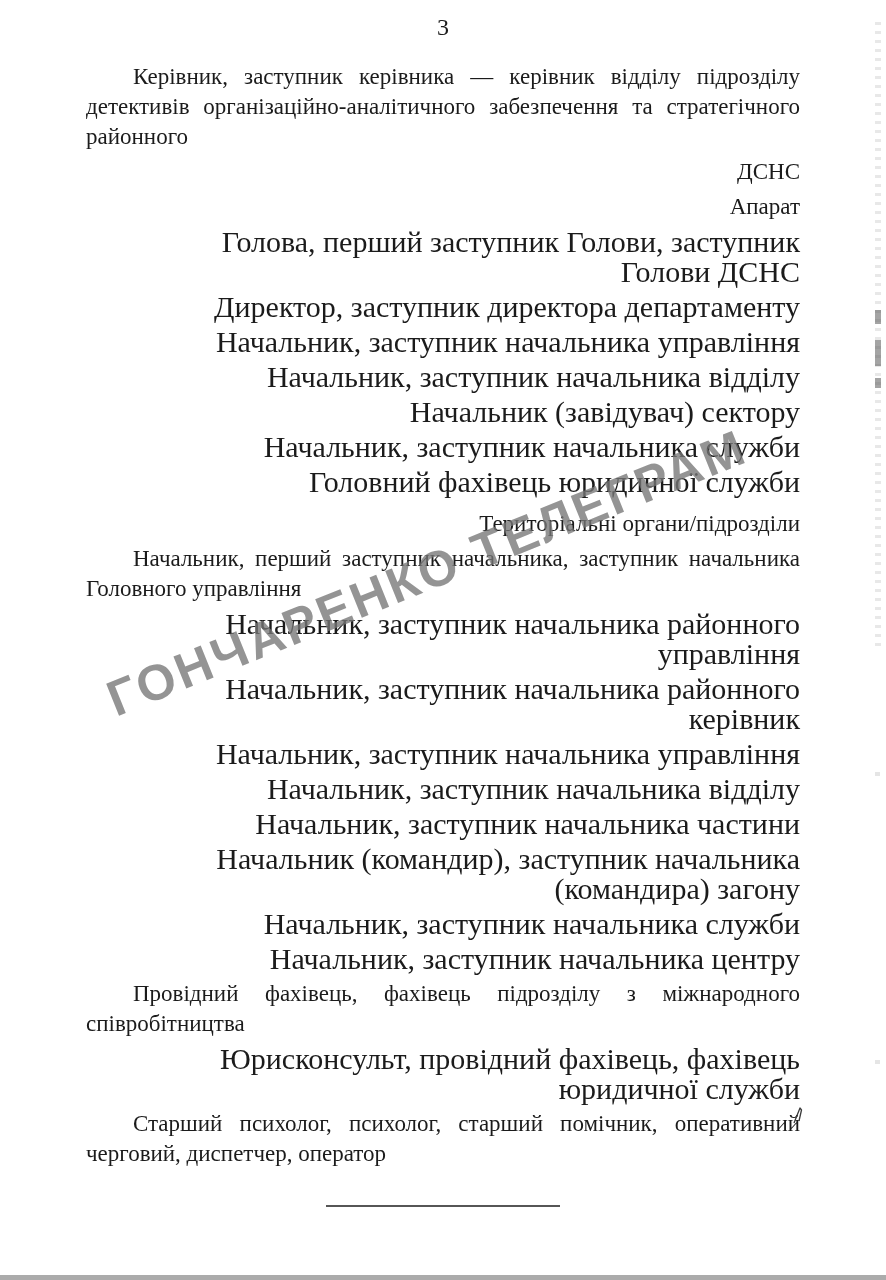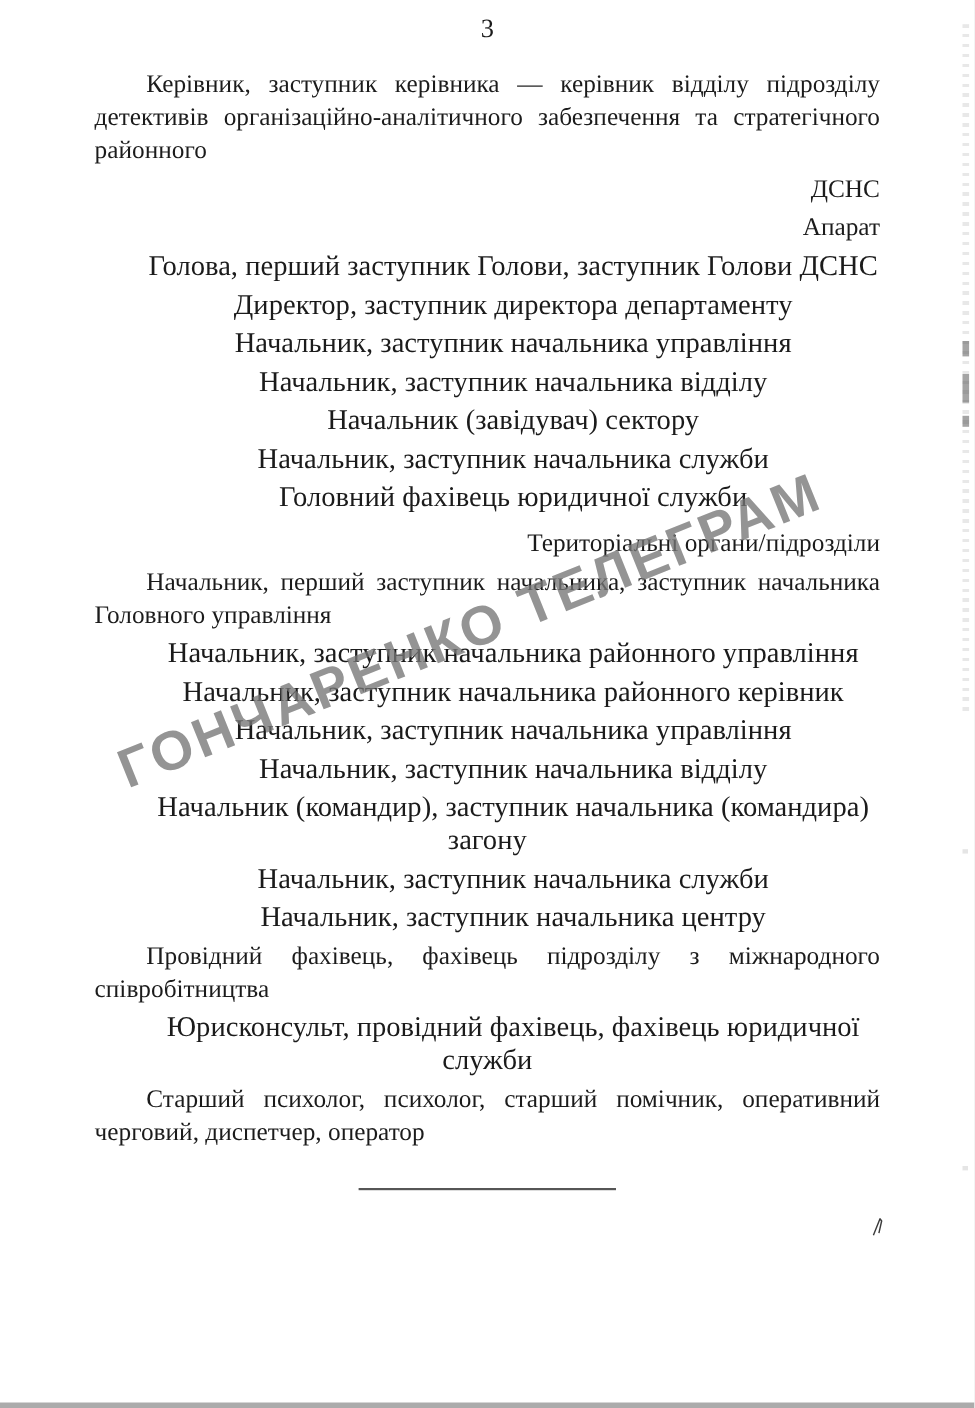--- a/index.html
+++ b/index.html
@@ -33,23 +33,23 @@
   p.c{ 
     margin:0 0 5px 0;
     font-size:23px;
     line-height:30px;
     text-align:right;
     text-indent:0;
   }
   p.gap{margin-top:12px;}
   p.i{ 
     margin:0 0 5px 0;
-    font-size:26px;
+    font-size:30px;
     line-height:30px;
-    text-align:center;
+    text-align:right;
     text-indent:47px;
   }
   .divider{
     width:234px;
     height:0;
     border-top:2px solid #565656;
     margin:36px auto 0 auto;
   }
   .watermark{
     position:absolute;
@@ -114,20 +114,21 @@
     <p class="i">Начальник, заступник начальника служби</p>
     <p class="i">Головний фахівець юридичної служби</p>
 
     <p class="c gap">Територіальні органи/підрозділи</p>
 
     <p class="b">Начальник, перший заступник начальника, заступник начальника Головного управління</p>
     <p class="i">Начальник, заступник начальника районного управління</p>
     <p class="i">Начальник, заступник начальника районного керівник</p>
     <p class="i">Начальник, заступник начальника управління</p>
     <p class="i">Начальник, заступник начальника відділу</p>
+    <p class="i">Начальник, заступник начальника частини</p>
     <p class="i">Начальник (командир), заступник начальника (командира) загону</p>
     <p class="i">Начальник, заступник начальника служби</p>
     <p class="i">Начальник, заступник начальника центру</p>
 
     <p class="b">Провідний фахівець, фахівець підрозділу з міжнародного співробітництва</p>
     <p class="i">Юрисконсульт, провідний фахівець, фахівець юридичної служби</p>
     <p class="b">Старший психолог, психолог, старший помічник, оперативний черговий, диспетчер, оператор</p>
 
     <div class="divider"></div>
   </div>

